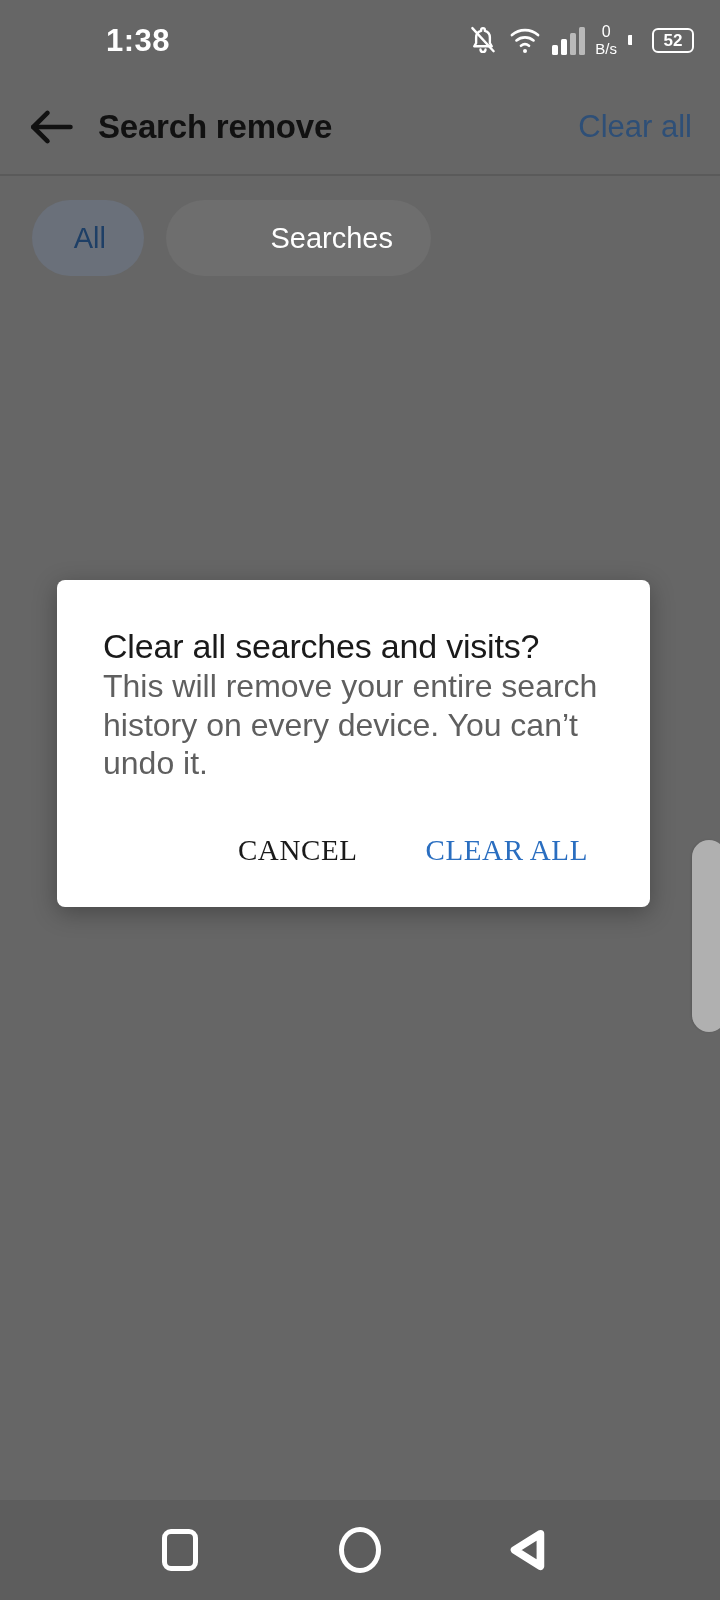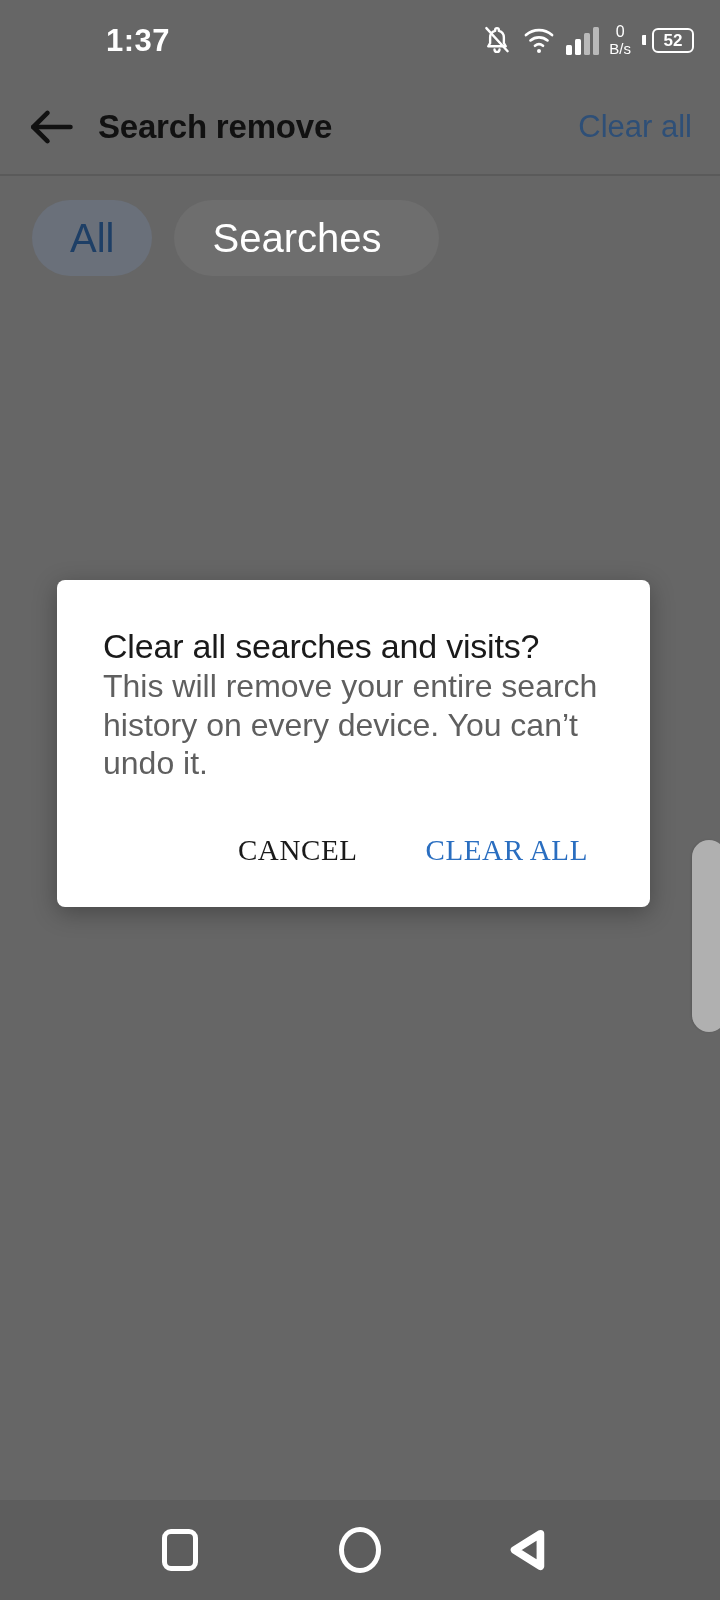--- a/index.html
+++ b/index.html
@@ -49,21 +49,21 @@
     align-items: center;
     justify-content: center;
     color: #ffffff;
     line-height: 1;
     margin-left: -2px;
   }
   #net-speed .rate { font-size: 16px; font-weight: 500; }
   #net-speed .unit { font-size: 15px; font-weight: 400; margin-top: 1px; }
 
   
-  #battery-wrap { display: flex; align-items: center; gap: 6px; text-align: center; }
+  #battery-wrap { display: flex; align-items: center; gap: 20px; text-align: center; }
   #battery-nub {
     width: 4px; height: 10px;
     background: #ffffff;
     border-radius: 1px 0 0 1px;
   }
   #battery-body {
     position: relative;
     width: 42px; height: 25px;
     border: 2.5px solid #ffffff;
     border-radius: 6px;
@@ -119,23 +119,23 @@
     display: flex;
     align-items: center;
     gap: 22px;
     padding-left: 32px;
   }
   .chip {
     height: 76px;
     border-radius: 38px;
     display: flex;
     align-items: center;
-    justify-content: flex-start;
+    justify-content: flex-end;
     padding: 0 38px;
-    font-size: 40px;
+    font-size: 29px;
     white-space: nowrap;
     flex: 0 0 auto;
   }
   .chip.selected {
     background: #6a707a;
     color: #1e3f66;
     min-width: 112px;
   }
   .chip.unselected {
     background: #6e6e6e;
@@ -235,21 +235,21 @@
     border: 5px solid #ffffff;
     border-radius: 50%;
   }
 </style>
 </head>
 <body>
 
 <div id="screen">
 
   <div id="status-bar">
-    <div id="status-time">1:37</div>
+    <div id="status-time">1:38</div>
 
     <div id="status-icons">
 
       <svg class="sicon" width="30" height="32" viewBox="0 0 24 24" fill="none" stroke="#ffffff" stroke-width="1.9" stroke-linecap="round" stroke-linejoin="round">
         <path d="M17.5 14.5V10a5.5 5.5 0 0 0-4-5.3V4a1.5 1.5 0 0 0-3 0v.7A5.5 5.5 0 0 0 6.5 10v4.5L5 17h14z"></path>
         <path d="M10 19.5a2 2 0 0 0 4 0"></path>
         <line x1="3.5" y1="2.5" x2="20.5" y2="21"></line>
       </svg>
 
       <svg class="sicon" width="32" height="30" viewBox="0 0 24 22" fill="none" stroke="#ffffff" stroke-width="2" stroke-linecap="round">

